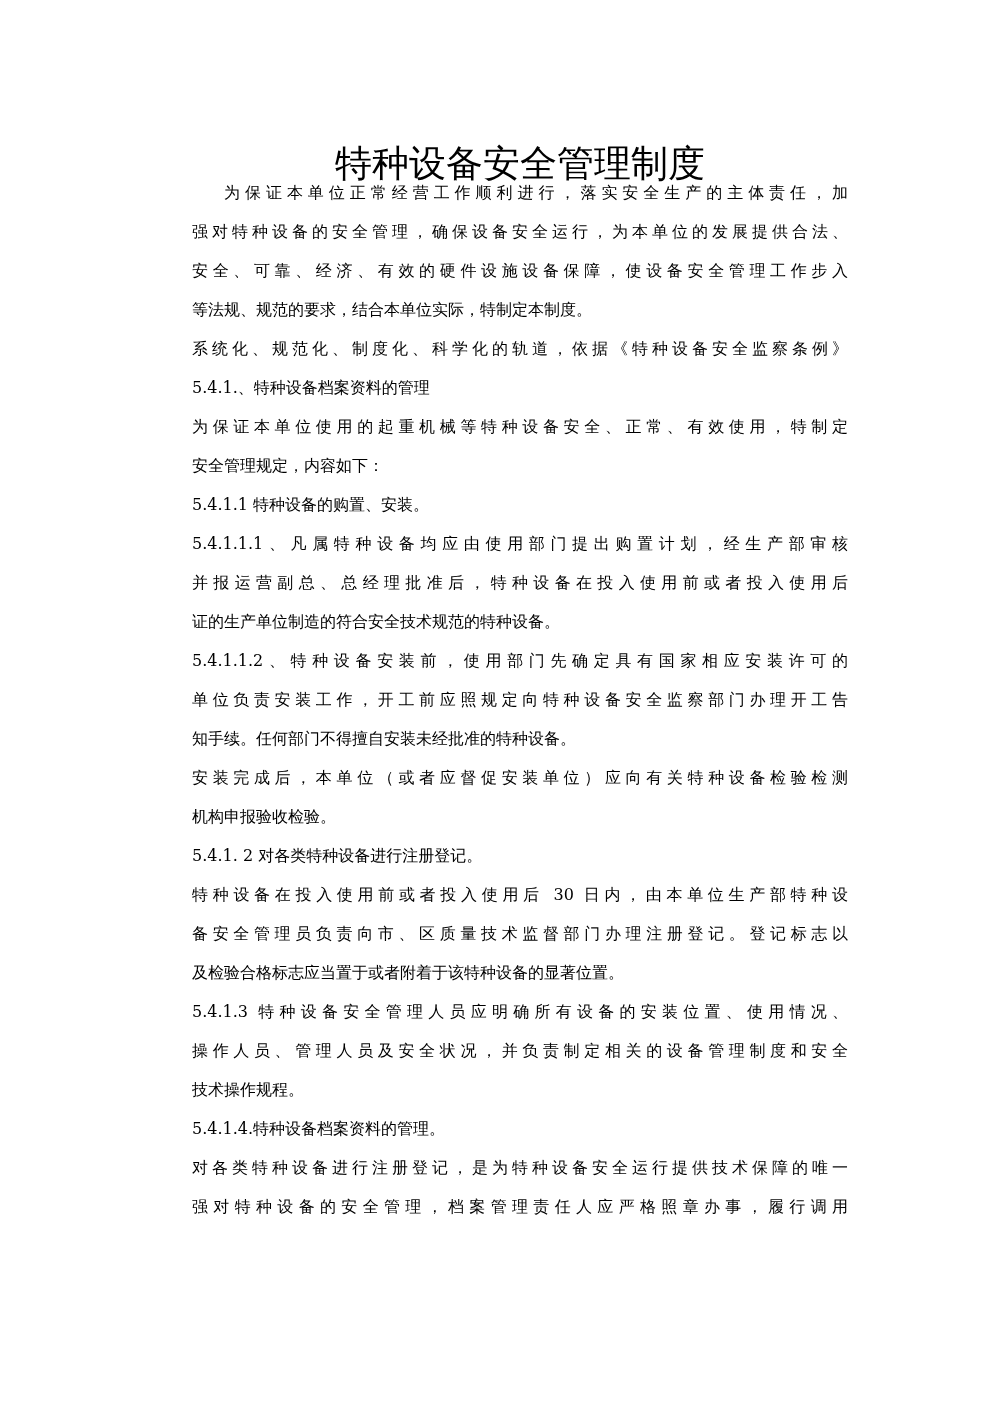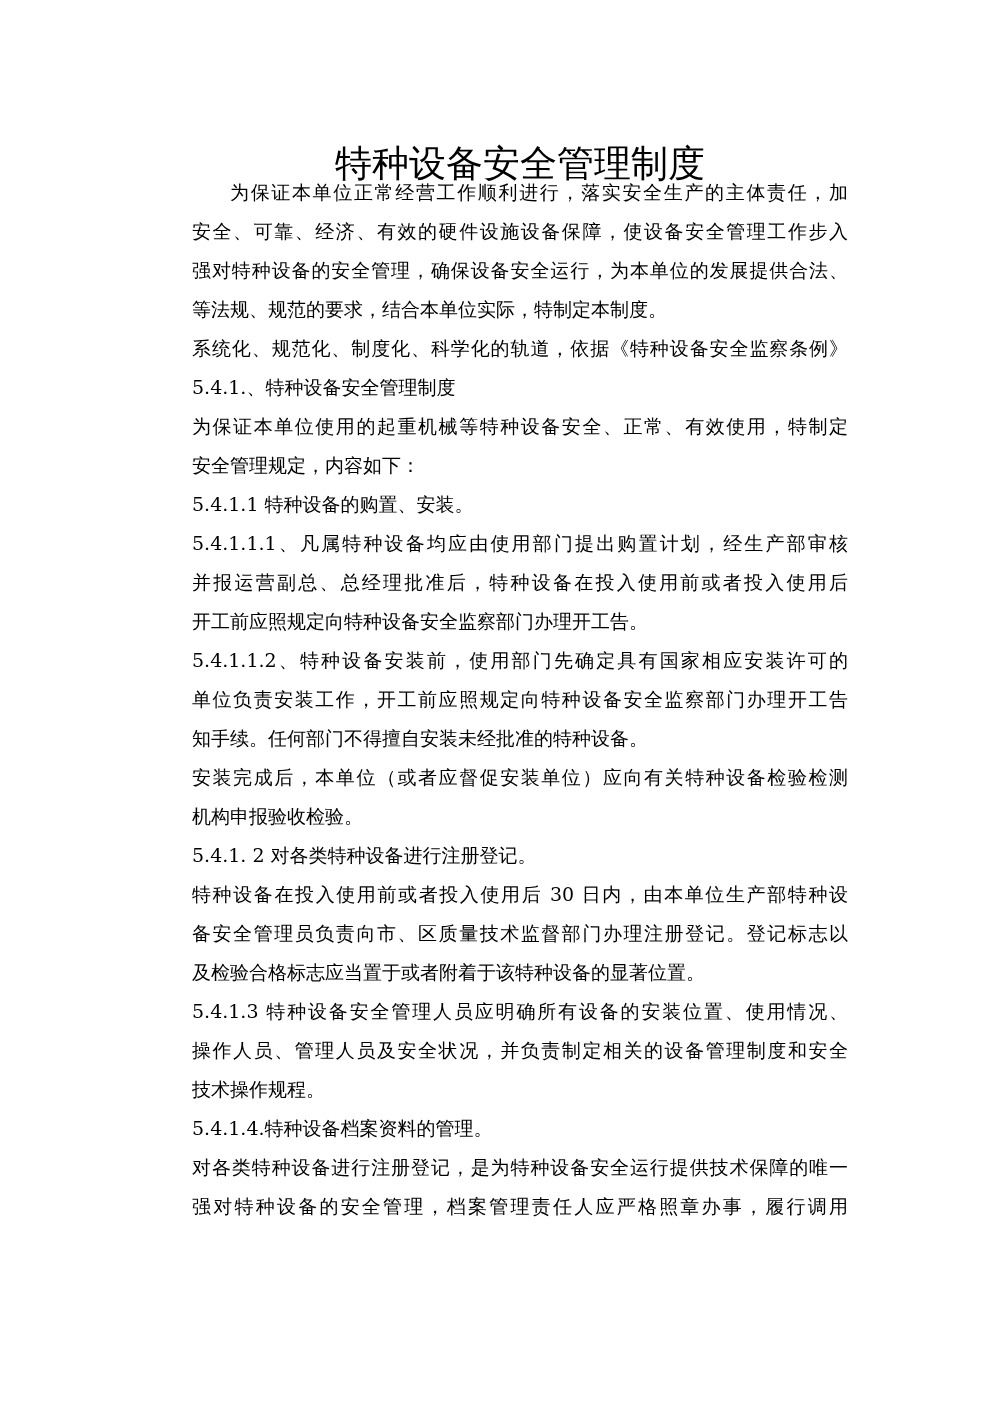--- a/index.html
+++ b/index.html
@@ -31,21 +31,21 @@
   .body-text {
     position: absolute;
     left: 192px;
     top: 173px;
     width: 656px;
   }
   .para { margin: 0; padding: 0; }
   .ln {
     height: 39px;
     line-height: 39px;
-    font-size: 19px;
+    font-size: 16px;
     text-align: left;
     overflow: hidden;
     white-space: pre-wrap;
   }
   .ln.j {
     text-align: justify;
     text-align-last: justify;
     text-justify: inter-character;
   }
   .ln.indent {
@@ -56,43 +56,43 @@
 <body>
 
 <div class="page">
 
   <h1 class="doc-title">特种设备安全管理制度</h1>
 
   <div class="body-text">
 
     <div class="para">
       <div class="ln j indent">为保证本单位正常经营工作顺利进行，落实安全生产的主体责任，加</div>
+      <div class="ln j">强对特种设备的安全管理，确保设备安全运行，为本单位的发展提供合法、</div>
       <div class="ln j">安全、可靠、经济、有效的硬件设施设备保障，使设备安全管理工作步入</div>
-      <div class="ln j">强对特种设备的安全管理，确保设备安全运行，为本单位的发展提供合法、</div>
       <div class="ln">等法规、规范的要求，结合本单位实际，特制定本制度。</div>
       <div class="ln j">系统化、规范化、制度化、科学化的轨道，依据《特种设备安全监察条例》</div>
     </div>
 
     <div class="para">
-      <div class="ln">5.4.1.、特种设备安全管理制度</div>
+      <div class="ln">5.4.1.、特种设备档案资料的管理</div>
     </div>
 
     <div class="para">
       <div class="ln j">为保证本单位使用的起重机械等特种设备安全、正常、有效使用，特制定</div>
       <div class="ln">安全管理规定，内容如下：</div>
     </div>
 
     <div class="para">
       <div class="ln">5.4.1.1 特种设备的购置、安装。</div>
     </div>
 
     <div class="para">
       <div class="ln j">5.4.1.1.1、凡属特种设备均应由使用部门提出购置计划，经生产部审核</div>
       <div class="ln j">并报运营副总、总经理批准后，特种设备在投入使用前或者投入使用后</div>
-      <div class="ln">开工前应照规定向特种设备安全监察部门办理开工告。</div>
+      <div class="ln">证的生产单位制造的符合安全技术规范的特种设备。</div>
     </div>
 
     <div class="para">
       <div class="ln j">5.4.1.1.2、特种设备安装前，使用部门先确定具有国家相应安装许可的</div>
       <div class="ln j">单位负责安装工作，开工前应照规定向特种设备安全监察部门办理开工告</div>
       <div class="ln">知手续。任何部门不得擅自安装未经批准的特种设备。</div>
     </div>
 
     <div class="para">
       <div class="ln j">安装完成后，本单位（或者应督促安装单位）应向有关特种设备检验检测</div>

